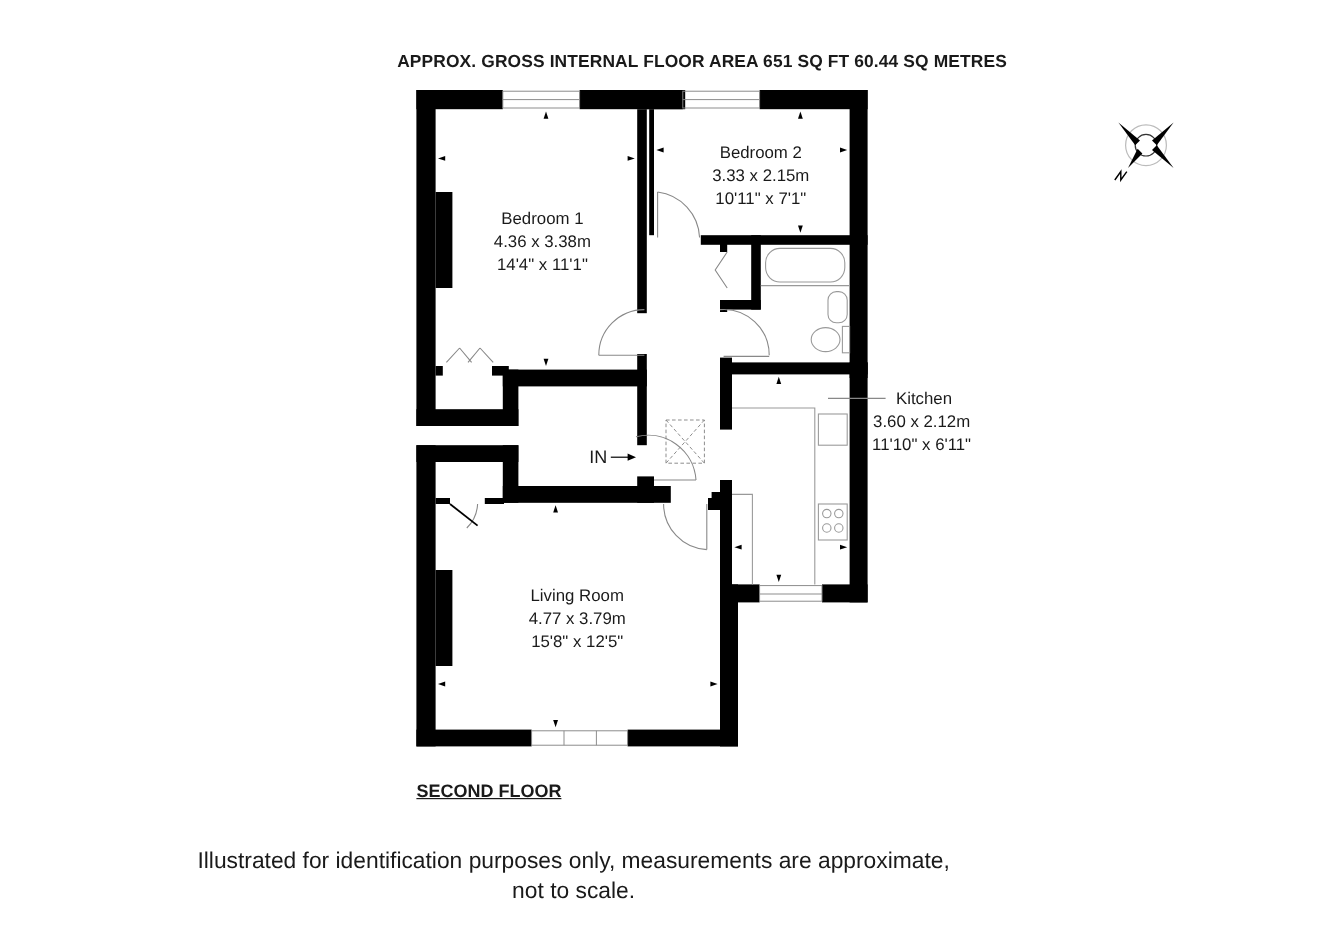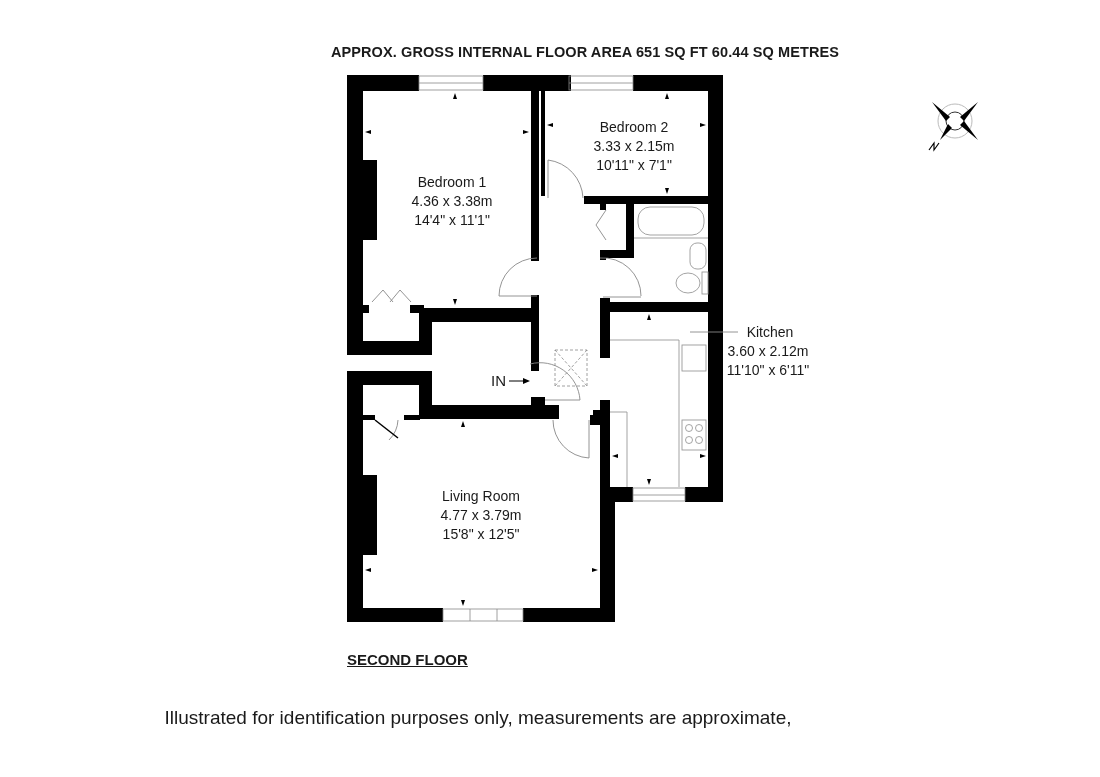--- a/index.html
+++ b/index.html
@@ -181,13 +181,14 @@
     <polygon points="978,140 960,125 964,121" fill="#000"></polygon>
     <polygon points="940,140 952,128 948,124" fill="#000"></polygon>
     <polyline points="929,150 934,143 934,150 939,143" fill="none" stroke="#000" stroke-width="1.2"></polyline>
   </g>
 </svg>
 
 <div class="floor-label">SECOND FLOOR</div>
 
 <div class="disclaimer">
   <div>Illustrated for identification purposes only, measurements are approximate,</div>
+  <div>not to scale.</div>
 </div>
 
 </body></html>

